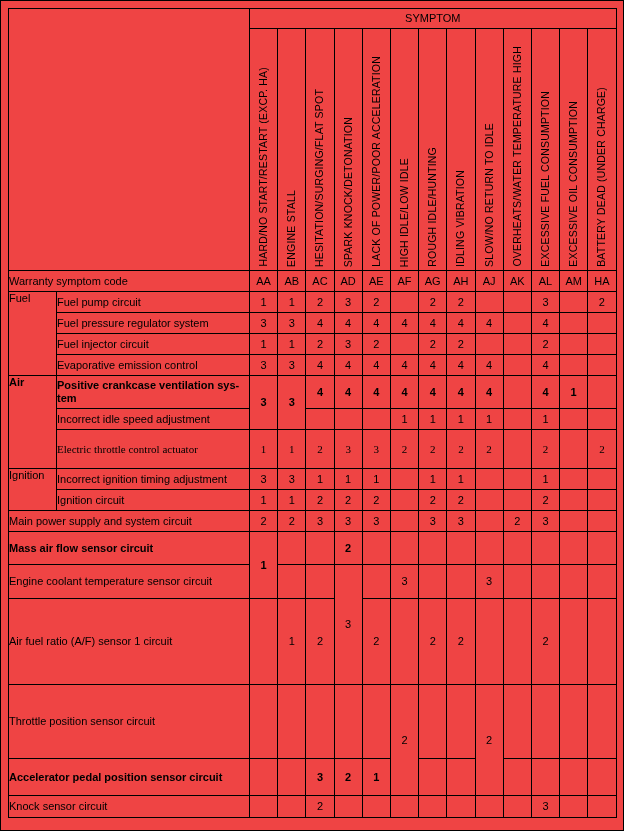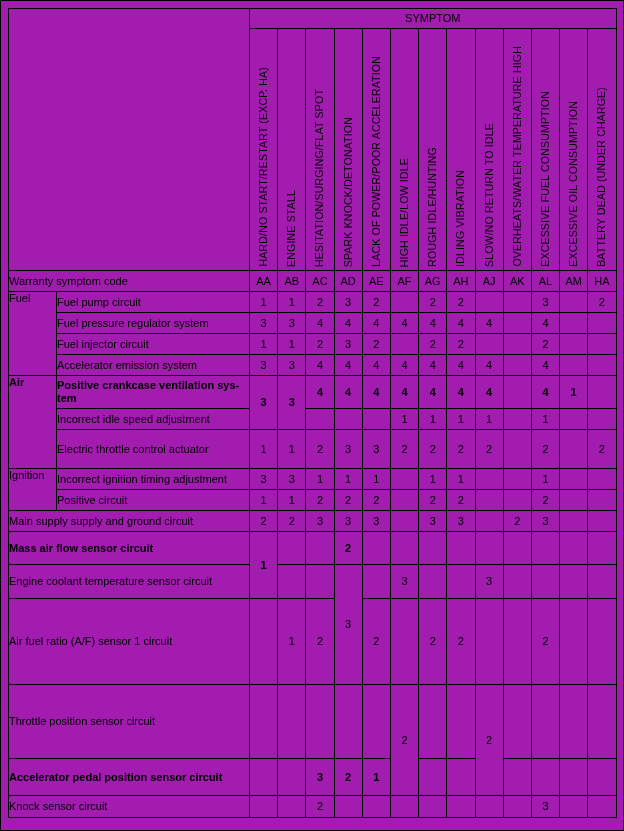--- a/index.html
+++ b/index.html
@@ -2,21 +2,21 @@
 <html><head>
 <meta charset="utf-8">
 <style>
   * { box-sizing: border-box; }
   html, body { margin: 0; padding: 0; background: #fff; }
   body { font-family: "Liberation Sans", sans-serif; color: #000; }
   .page {
     width: 624px; height: 831px;
     border: 1px solid #000;
     padding: 7px;
-    background: #a21caf;
+    background: #ef4444;
   }
   table.matrix {
     border-collapse: collapse;
     table-layout: fixed;
     width: 608px;
   }
   table.matrix td {
     border: 1px solid #000;
     font-size: 11px;
     line-height: 13px;
@@ -37,21 +37,21 @@
   td.lbl { vertical-align: middle; padding: 2px 3px 2px 5px; }
   td.pre { white-space: pre-line; }
   td.cat { vertical-align: top; padding: 3px 3px 2px 5px; margin-left: 15px; }
   td.num { text-align: center; vertical-align: middle; }
   tr.rhead { height: 20px; }
   tr.rvh   { height: 242px; }
   tr.rh21  { height: 21px; }
   tr.rh33  { height: 33px; font-weight: bold; }
   tr.rh34  { height: 34px; }
   tr.rh37  { height: 37px; font-weight: bold; }
-  tr.rh39  { height: 39px; }
+  tr.rh39  { height: 39px; font-family: Liberation Serif, serif; }
   tr.rh22  { height: 22px; }
   tr.rh74  { height: 74px; padding-left: 30px; }
   tr.rh86  { height: 86px; margin-top: 36px; }
 </style>
 </head>
 <body>
 
 <div class="page">
   <table class="matrix">
     <colgroup>
@@ -145,21 +145,21 @@
       <td class="num">2</td>
       <td class="num">2</td>
       <td class="num"></td>
       <td class="num"></td>
       <td class="num">2</td>
       <td class="num"></td>
       <td class="num"></td>
     </tr>
 
     <tr class="rh21">
-      <td class="lbl">Accelerator emission system</td>
+      <td class="lbl">Evaporative emission control</td>
       <td class="num">3</td>
       <td class="num">3</td>
       <td class="num">4</td>
       <td class="num">4</td>
       <td class="num">4</td>
       <td class="num">4</td>
       <td class="num">4</td>
       <td class="num">4</td>
       <td class="num">4</td>
       <td class="num"></td>
@@ -231,38 +231,38 @@
       <td class="num">1</td>
       <td class="num">1</td>
       <td class="num"></td>
       <td class="num"></td>
       <td class="num">1</td>
       <td class="num"></td>
       <td class="num"></td>
     </tr>
 
     <tr class="rh21">
-      <td class="lbl">Positive circuit</td>
-      <td class="num">1</td>
-      <td class="num">1</td>
-      <td class="num">2</td>
-      <td class="num">2</td>
-      <td class="num">2</td>
-      <td class="num"></td>
-      <td class="num">2</td>
-      <td class="num">2</td>
-      <td class="num"></td>
-      <td class="num"></td>
-      <td class="num">2</td>
-      <td class="num"></td>
-      <td class="num"></td>
-    </tr>
-
-    <tr class="rh21">
-      <td class="lbl" colspan="2">Main supply supply and ground circuit</td>
+      <td class="lbl">Ignition circuit</td>
+      <td class="num">1</td>
+      <td class="num">1</td>
+      <td class="num">2</td>
+      <td class="num">2</td>
+      <td class="num">2</td>
+      <td class="num"></td>
+      <td class="num">2</td>
+      <td class="num">2</td>
+      <td class="num"></td>
+      <td class="num"></td>
+      <td class="num">2</td>
+      <td class="num"></td>
+      <td class="num"></td>
+    </tr>
+
+    <tr class="rh21">
+      <td class="lbl" colspan="2">Main power supply and system circuit</td>
       <td class="num">2</td>
       <td class="num">2</td>
       <td class="num">3</td>
       <td class="num">3</td>
       <td class="num">3</td>
       <td class="num"></td>
       <td class="num">3</td>
       <td class="num">3</td>
       <td class="num"></td>
       <td class="num">2</td>

